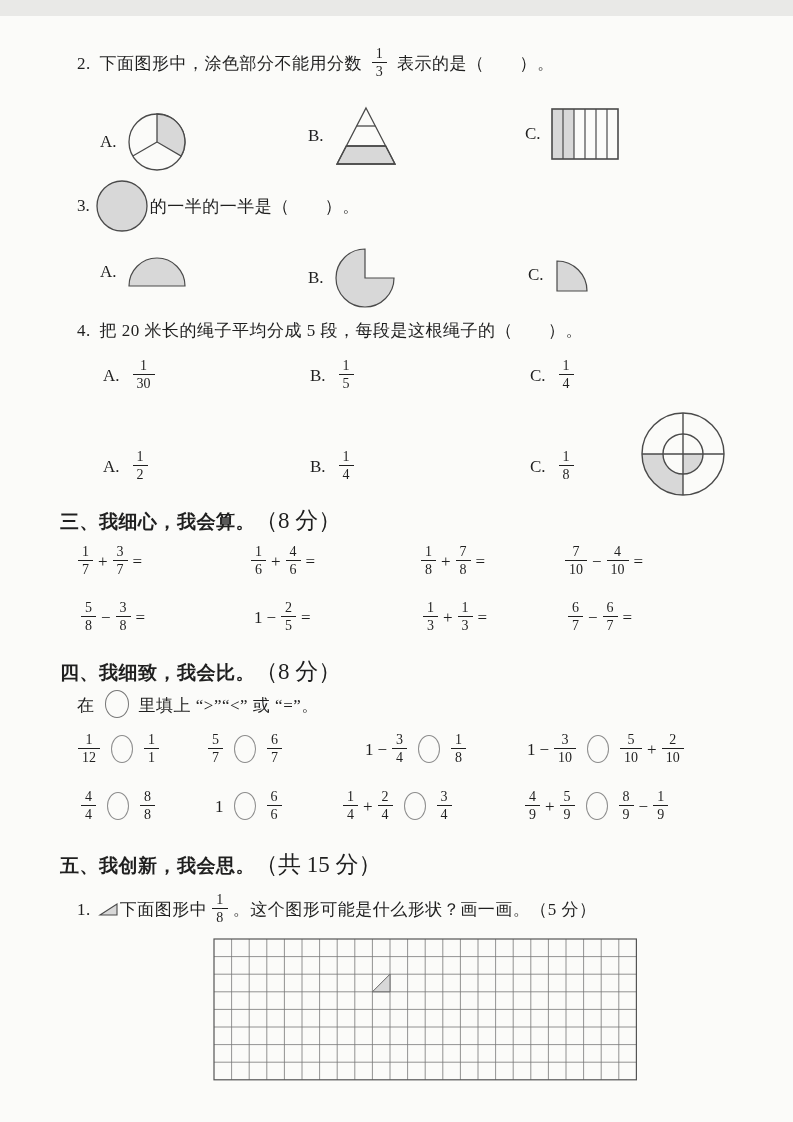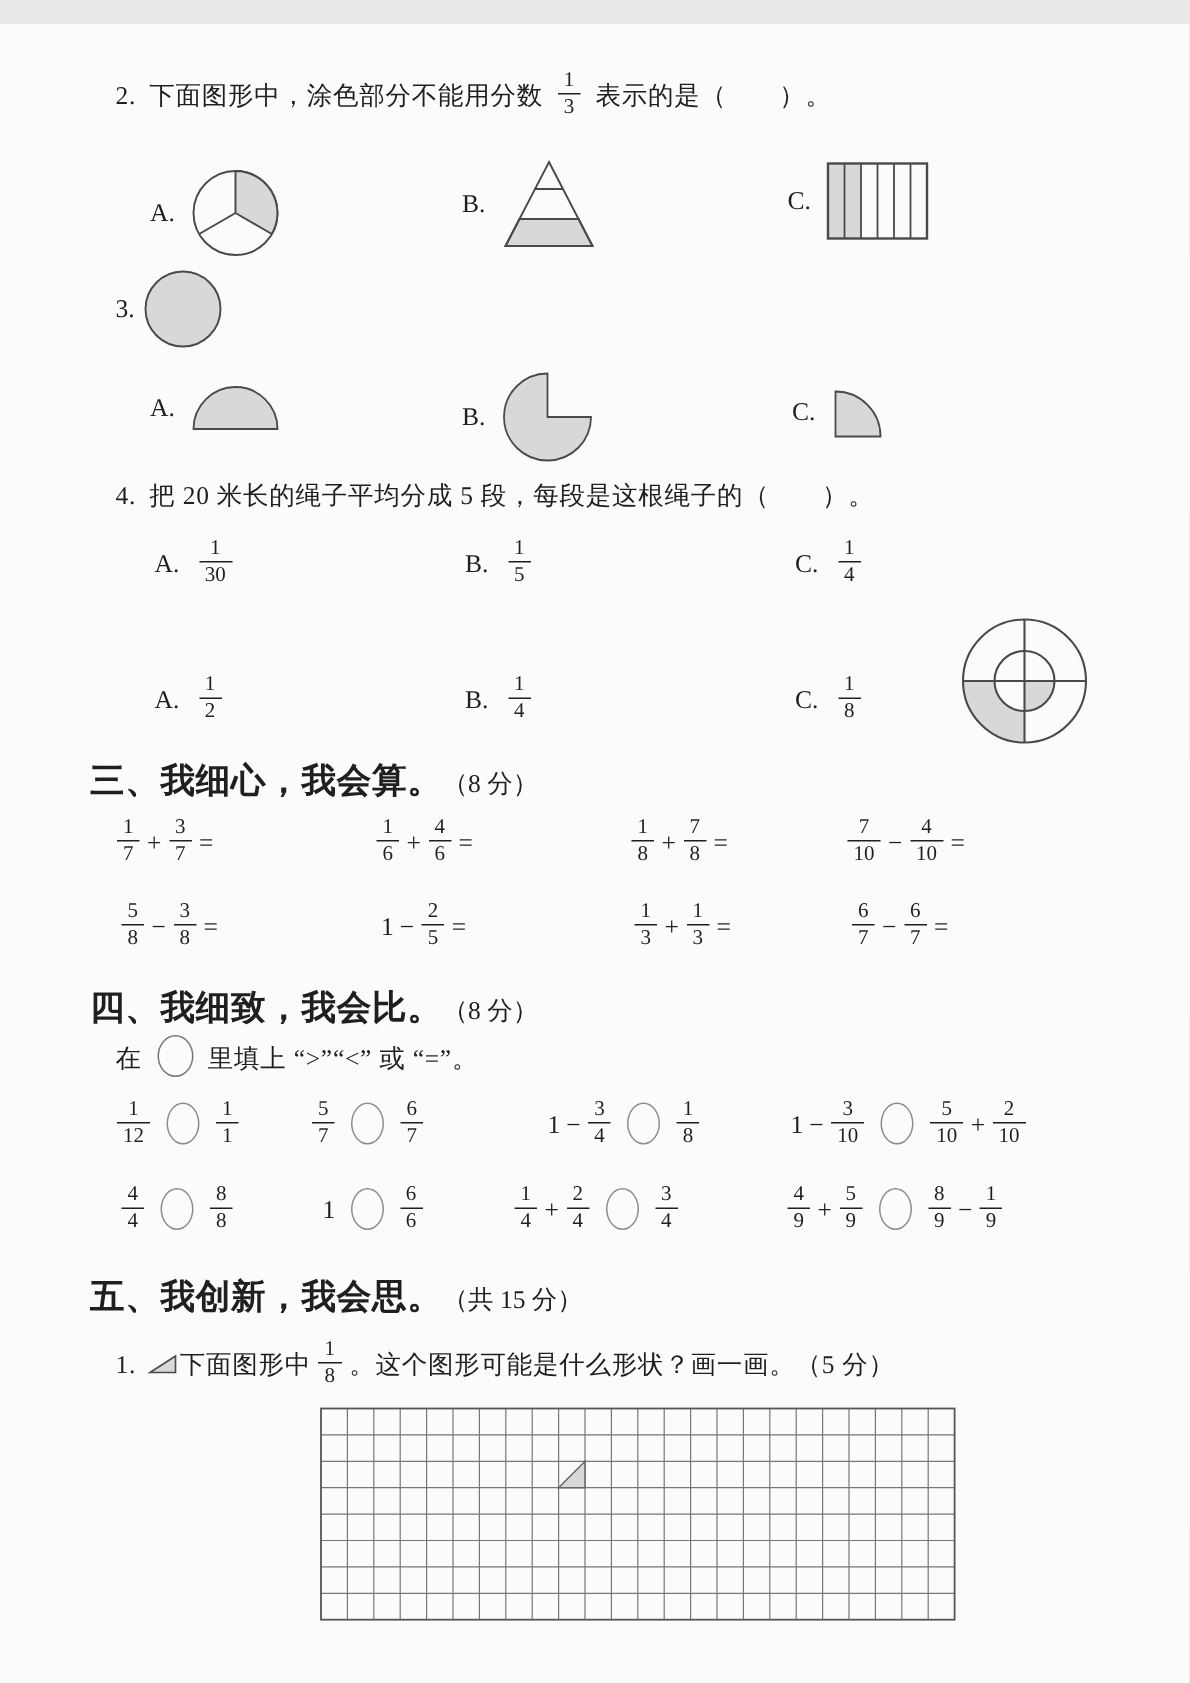--- a/index.html
+++ b/index.html
@@ -5,22 +5,22 @@
   html,body{margin:0;padding:0;background:#e9e9e7;}
   .page{
     position:relative;width:793px;height:1122px;margin:16px auto;
     background:var(--paper,#fbfbf9);
     color:var(--text,#1f1f1f);
     font-family:"Liberation Serif","DejaVu Serif",serif;
     font-size:17px;overflow:hidden;
   }
   .abs{position:absolute;}
   .qtext{white-space:nowrap;letter-spacing:.5px;}
-  .sec-title{font-family:Liberation Sans, sans-serif;font-weight:bold;font-size:23px;letter-spacing:.5px;}
-  .sec-points{font-family:"Liberation Serif","DejaVu Serif",serif;font-weight:normal;font-size:17px;}
+  .sec-title{font-family:Liberation Sans, sans-serif;font-weight:bold;font-size:19px;letter-spacing:.5px;}
+  .sec-points{font-family:"Liberation Serif","DejaVu Serif",serif;font-weight:normal;font-size:23px;}
   .opt-label{margin-right:10px;}
   .opt{display:flex;align-items:center;}
   .frac{display:inline-block;text-align:center;vertical-align:middle;margin:0 3px;line-height:1;}
   .fn{display:block;font-size:14px;line-height:1.1;padding:0 4px 1px;border-bottom:1.3px solid var(--text,#1f1f1f);}
   .fd{display:block;font-size:14px;line-height:1.2;padding:1px 4px 0;}
   .tok{vertical-align:middle;margin:0 2px;}
   .cmp-circle{
     display:inline-block;width:20px;height:26px;border:1.2px solid #8d8d8d;
     border-radius:50%;vertical-align:middle;margin:0 8px 2px;background:transparent;
   }
@@ -73,20 +73,21 @@
       <line x1="45" y1="1" x2="45" y2="51" stroke="var(--line)" stroke-width="1.2"></line>
       <line x1="56" y1="1" x2="56" y2="51" stroke="var(--line)" stroke-width="1.2"></line>
     </svg>
   </div>
 
   <div class="abs opt" style="left:75px;top:163px;">
     <span class="tok" style="margin-right:6px;">3.</span>
     <svg class="shape" width="52" height="54">
       <circle cx="26" cy="27" r="25" fill="var(--shade)" stroke="var(--line)" stroke-width="1.3"></circle>
     </svg>
+    <span class="tok qtext">的一半的一半是（　　）。</span>
   </div>
 
   <div class="abs opt" style="left:100px;top:240px;">
     <span class="opt-label">A.</span>
     <svg class="shape" width="60" height="32">
       <path d="M2,30 A28,28 0 0 1 58,30 Z" fill="var(--shade)" stroke="var(--line)" stroke-width="1.2"></path>
     </svg>
   </div>
 
   <div class="abs opt" style="left:308px;top:230px;">

